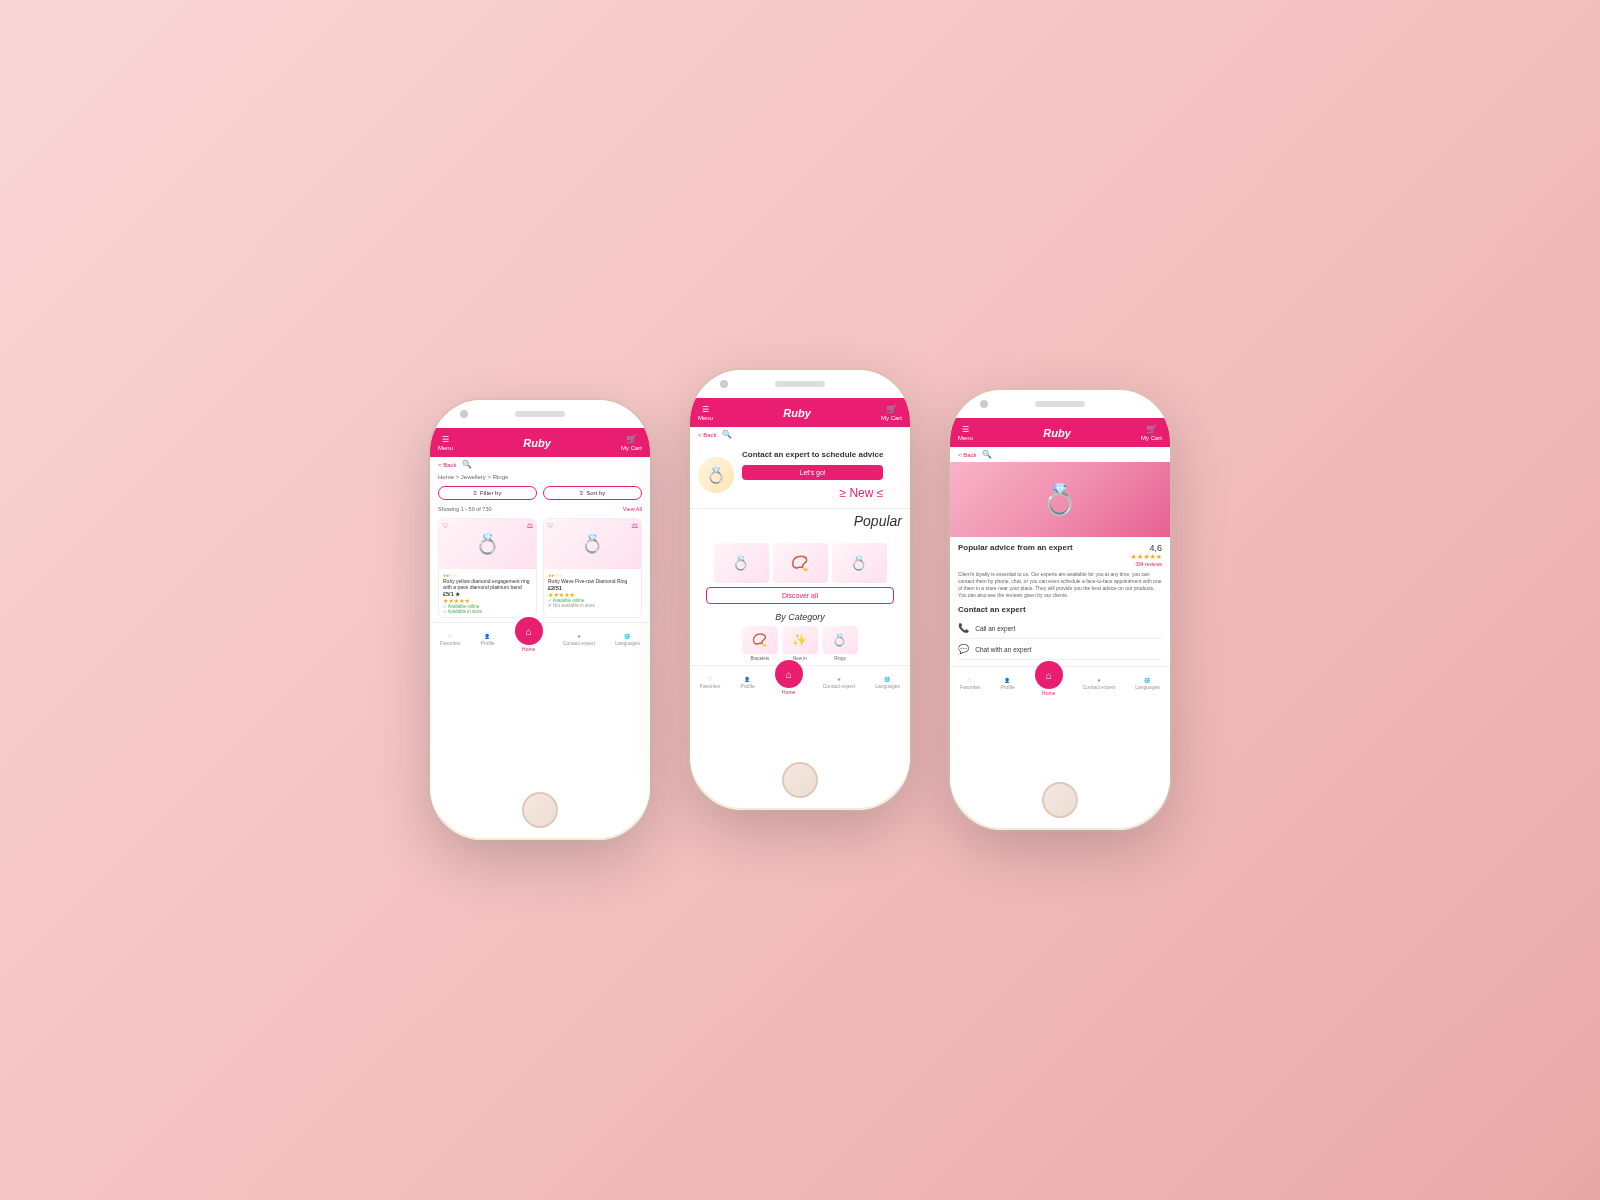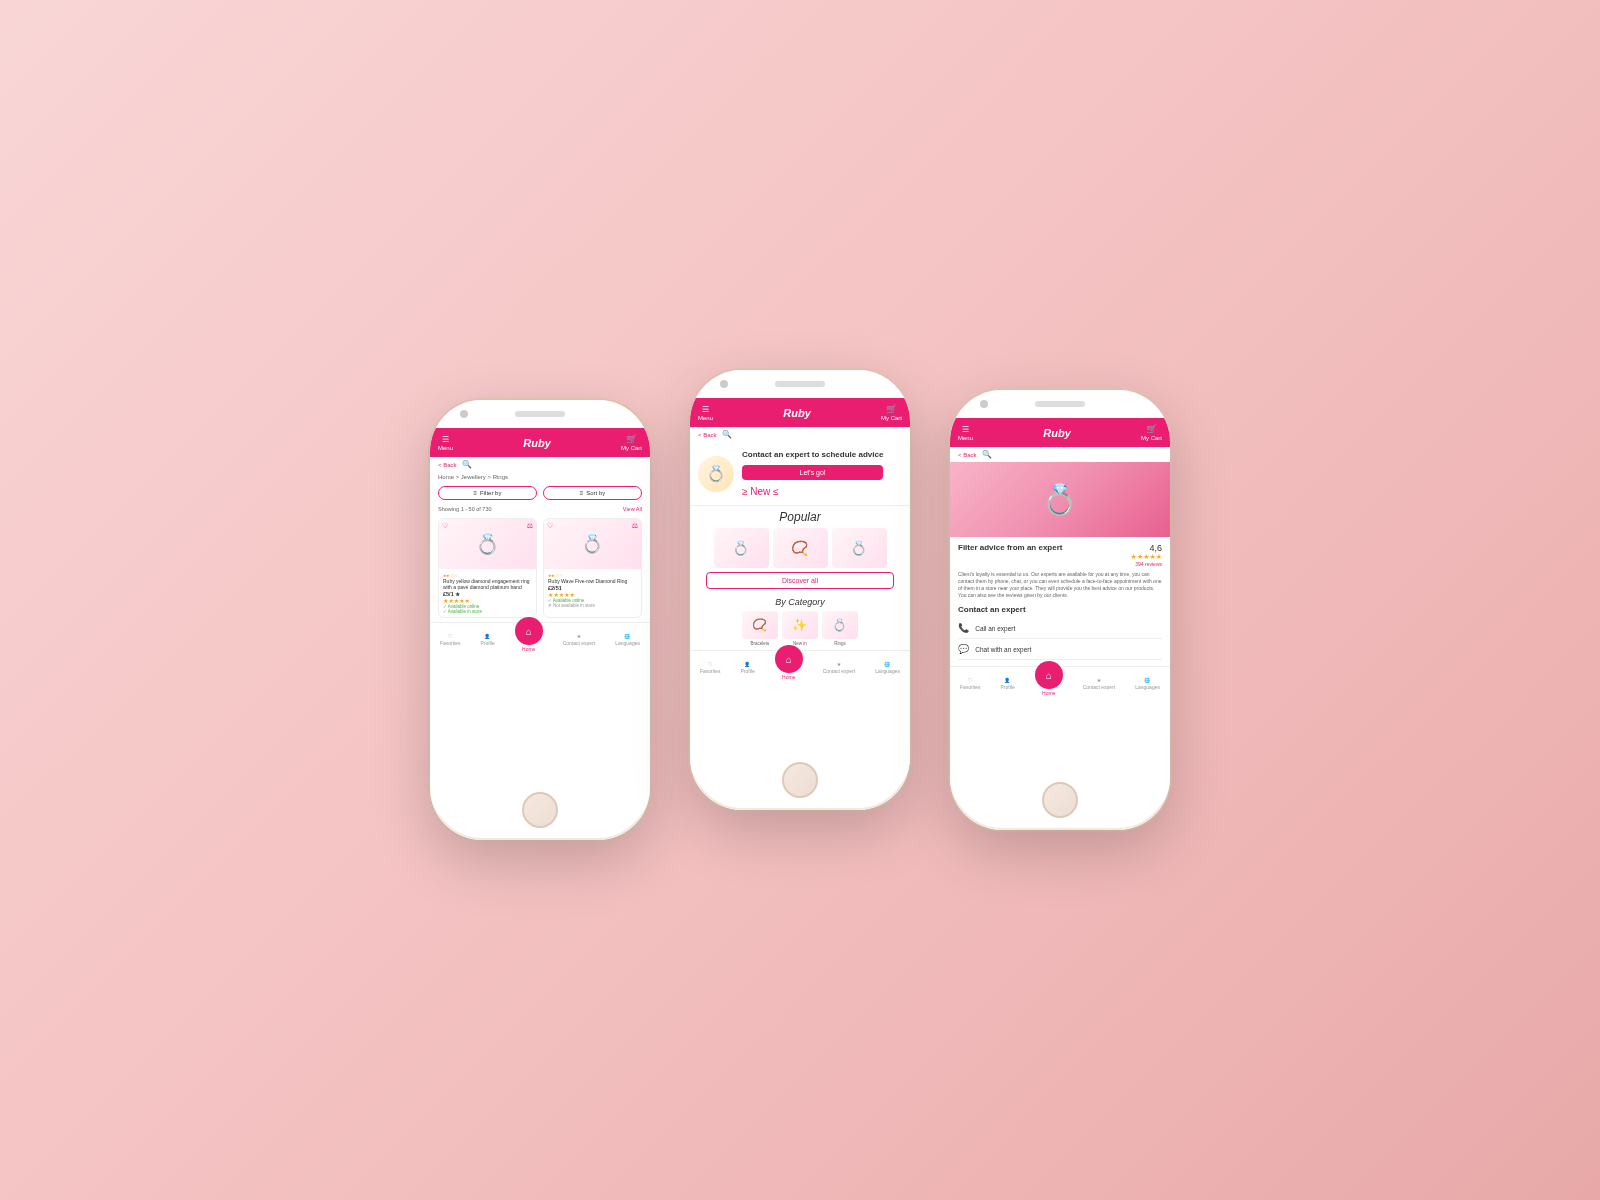--- a/index.html
+++ b/index.html
@@ -196,23 +196,23 @@
     .lets-go-btn {
       background: #e91e70;
       color: white;
       border: none;
       border-radius: 4px;
       padding: 4px 12px;
       font-size: 7px;
       width: 100%;
       margin: 6px 0;
     }
-    .new-badge { font-size: 10px; color: #e91e70; text-align: left; }
+    .new-badge { font-size: 12px; color: #e91e70; text-align: right; }
     .popular-section { padding: 4px 8px; }
-    .popular-title { font-size: 12px; color: #333; text-align: center; font-style: italic; margin-bottom: 4px; }
+    .popular-title { font-size: 14px; color: #333; text-align: right; font-style: italic; margin-bottom: 14px; }
     .popular-items { display: flex; gap: 4px; justify-content: center; margin-bottom: 4px; }
     .popular-item {
       width: 55px; height: 40px;
       background: linear-gradient(135deg, #fff5f8, #ffe0ee);
       border-radius: 4px;
       display: flex; align-items: center; justify-content: center;
       font-size: 14px;
     }
     .discover-btn {
       display: block;
@@ -496,21 +496,21 @@
         <span class="back-link">&lt; Back</span>
         <span style="font-size:8px; color:#999;">🔍</span>
       </div>
 
       <div class="expert-hero">
         <span class="hero-ring">💍</span>
       </div>
 
       <div class="expert-content">
         <div class="expert-header-row">
-          <div class="receive-advice">Filter advice from an expert</div>
+          <div class="receive-advice">Popular advice from an expert</div>
           <div class="rating-block">
             <span class="rating-num">4,6</span>
             <span class="rating-stars">★★★★★</span>
             <span class="reviews-count">394 reviews</span>
           </div>
         </div>
         <div class="expert-desc">Client's loyalty is essential to us. Our experts are available for you at any time, you can contact them by phone, chat, or you can even schedule a face-to-face appointment with one of them in a store near your place. They will provide you the best advice on our products. You can also see the reviews given by our clients.</div>
         <div class="contact-expert-title">Contact an expert</div>
         <div class="contact-option">
           <span class="contact-icon">📞</span>

